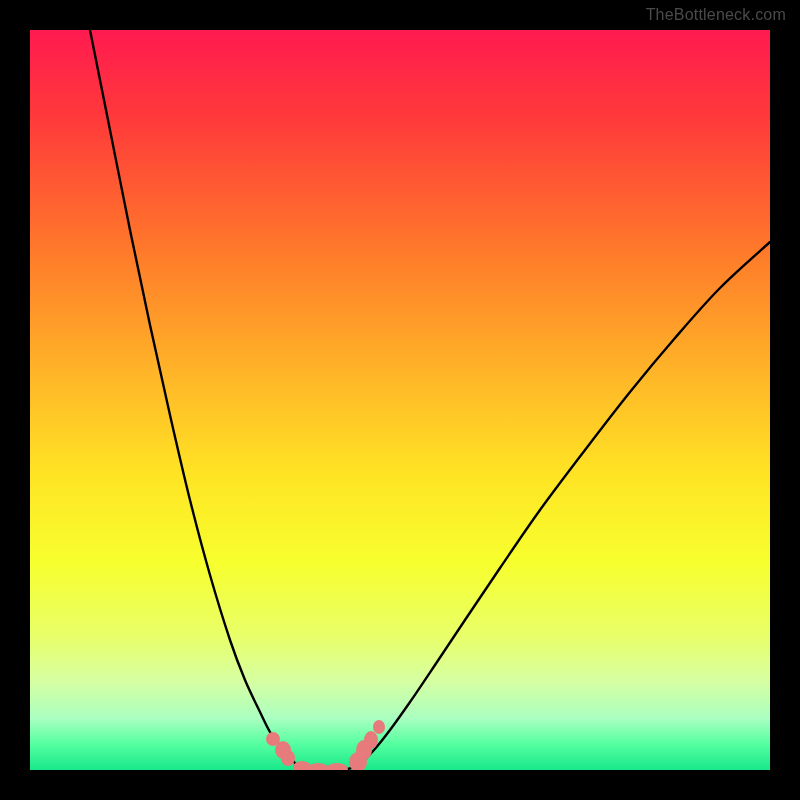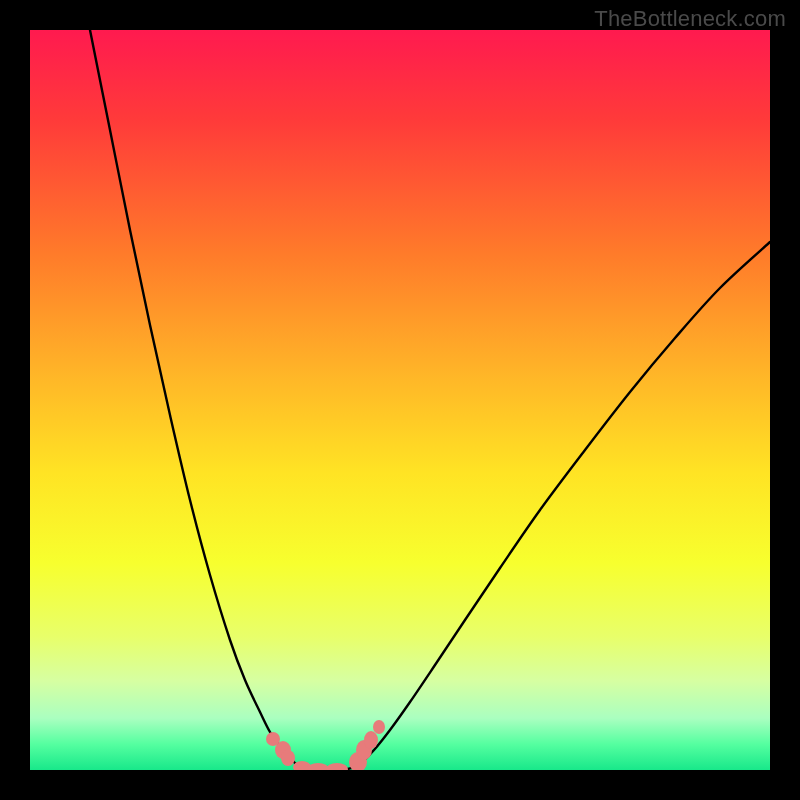--- a/index.html
+++ b/index.html
@@ -16,21 +16,21 @@
     top: 30px;
     width: 740px;
     height: 740px;
     overflow: hidden;
   }
   .watermark {
     position: absolute;
     top: 6px;
     right: 14px;
     font-family: Arial, Helvetica, sans-serif;
-    font-size: 22px;
+    font-size: 16px;
     font-weight: 500;
     color: #4a4a4a;
     letter-spacing: 0.2px;
   }
   svg { display: block; }
 </style>
 </head>
 <body>
 
 <div class="frame">

